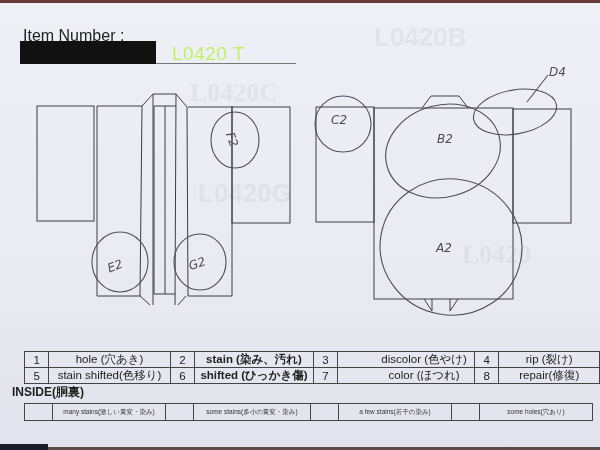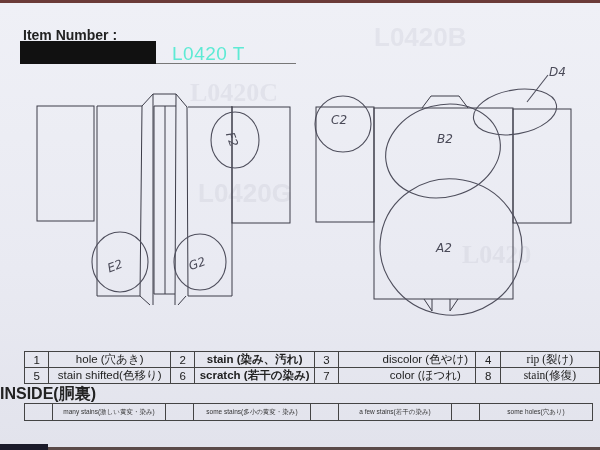--- a/index.html
+++ b/index.html
@@ -7,36 +7,36 @@
     width:600px; height:450px; overflow:hidden; position:relative;
     background:#5a4a48;
     font-family:"Liberation Sans", "DejaVu Sans", sans-serif;
   }
   .topband { position:absolute; left:0; top:0; width:600px; height:3px; background:#6b3b38; }
   .paper {
     position:absolute; left:0; top:3px; width:600px; height:444px;
     background:linear-gradient(180deg,#eff0f6 0%,#e9eaf2 60%,#e2e3ec 100%);
   }
   .bottomband { position:absolute; left:0; top:444px; width:48px; height:6px; background:#1b1b2a; }
-  .label-item { position:absolute; left:23px; top:27px; font-size:14px; color:#222;font-weight:bold; }
+  .label-item { position:absolute; left:23px; top:27px; font-size:16px; color:#222; }
   .redact { position:absolute; left:20px; top:41px; width:136px; height:23px; background:#111; }
   .itemline { position:absolute; left:156px; top:63px; width:140px; height:1px; background:#777; }
-  .itemnum { position:absolute; left:172px; top:43px; font-size:19px; color:#5eead4; letter-spacing:0.5px; }
+  .itemnum { position:absolute; left:172px; top:43px; font-size:19px; color:#bef264; letter-spacing:0.5px; }
   .ghost { position:absolute; color:rgba(130,130,150,0.10); font-size:26px; font-weight:bold; }
   svg.drawing { position:absolute; left:0; top:0; }
   .legend {
     position:absolute; left:24px; top:351px; border-collapse:collapse; font-size:11.5px; color:#222;
   }
   .legend td { border:1px solid #444; height:15px; padding:0; text-align:center; }
   .legend td.num { width:27px; }
   .legend td.txt1 { width:137px; }
   .legend td.txt2 { width:136px;font-weight:bold; }
   .legend td.txt3 { width:114px;padding-left:36px; }
-  .legend td.txt4 { width:112px;font-family:Liberation Serif, serif; }
-  .inside-label { position:absolute; left:0; top:384px; font-size:16px; font-weight:bold; color:#222; }
+  .legend td.txt4 { width:112px; }
+  .inside-label { position:absolute; left:12px; top:384px; font-size:12px; font-weight:bold; color:#222; }
   .inside {
     position:absolute; left:24px; top:403px; border-collapse:collapse; font-size:6.5px; color:#333;
   }
   .inside td { border:1px solid #444; height:16px; padding:0; text-align:center; }
   .inside td.box { width:27px; }
   .inside td.t1 { width:112px; }
   .inside td.t2 { width:116px; }
   .inside td.t3 { width:112px; }
   .inside td.t4 { width:112px; }
 </style>
@@ -122,25 +122,25 @@
     <td class="txt2">stain (染み、汚れ)</td>
     <td class="num">3</td>
     <td class="txt3">discolor (色やけ)</td>
     <td class="num">4</td>
     <td class="txt4">rip (裂け)</td>
   </tr>
   <tr>
     <td class="num">5</td>
     <td class="txt1">stain shifted(色移り)</td>
     <td class="num">6</td>
-    <td class="txt2">scratch (若干の染み)</td>
+    <td class="txt2">shifted (ひっかき傷)</td>
     <td class="num">7</td>
     <td class="txt3">color (ほつれ)</td>
     <td class="num">8</td>
-    <td class="txt4">stain(修復)</td>
+    <td class="txt4">repair(修復)</td>
   </tr>
 </tbody>
   </table>
 
 <div class="inside-label">INSIDE(胴裏)</div>
 
 <table class="inside">
   <tbody>
       <tr>
     <td class="box"></td>

